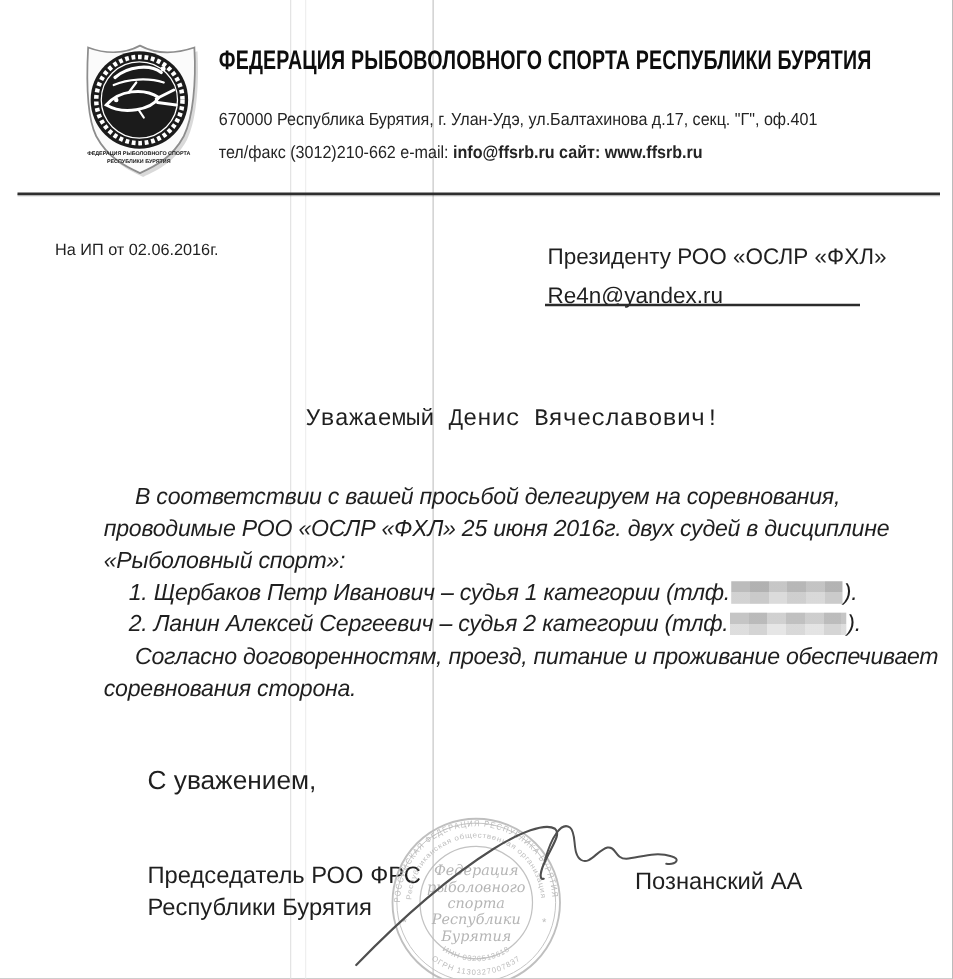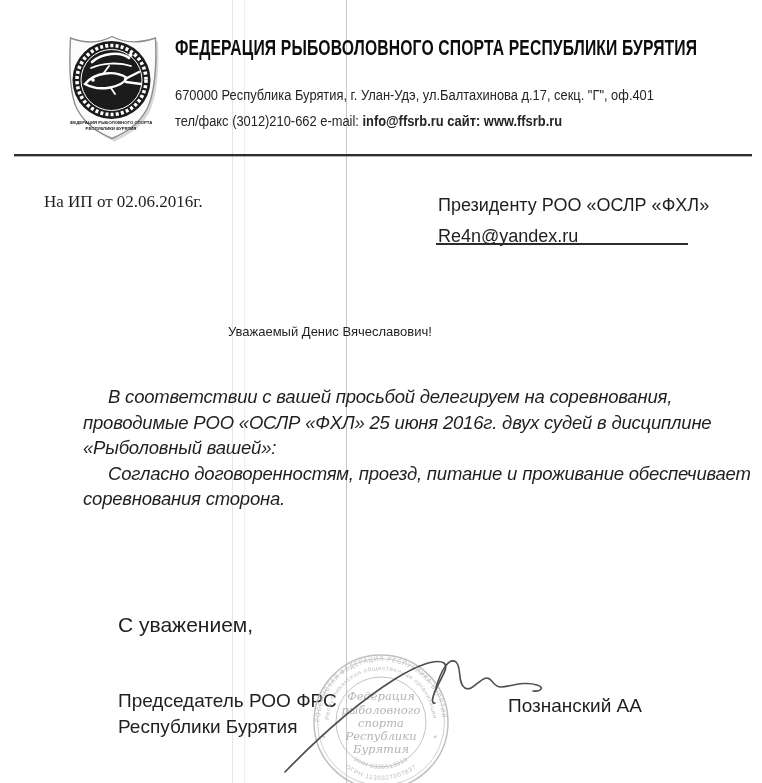--- a/index.html
+++ b/index.html
@@ -18,25 +18,25 @@
   .org-name{
     left:175px;top:36px;font-size:21.5px;font-weight:700;color:#0d0d0d;
     white-space:nowrap;letter-spacing:.2px;
     transform:scaleX(.73);transform-origin:0 0;
   }
   .addr-wrap{left:175px;top:82px;transform:scaleX(.92);transform-origin:0 0;white-space:nowrap;}
   .addr-line{font-size:14px;color:#242424;line-height:26px;}
   .addr-line b{font-weight:700;}
   .rule{left:14px;top:154px;width:738px;height:2px;background:#2e2e2e;box-shadow:0 1px 0 rgba(40,40,40,.35);}
   
-  .ref-line{left:44px;top:192px;font-size:17px;white-space:nowrap;font-family:Liberation Serif, serif;}
+  .ref-line{left:44px;top:192px;font-size:13px;white-space:nowrap;}
   .recipient{left:438px;top:190px;font-size:18px;line-height:30.5px;white-space:nowrap;}
   .underline{left:436px;top:243px;width:252px;height:2px;background:#2b2b2b;}
   
-  .salutation{left:228px;top:324px;font-size:13px;white-space:nowrap;}
+  .salutation{left:245px;top:324px;font-size:19px;white-space:nowrap;font-family:Liberation Mono, monospace;}
   .body-block{left:83px;top:384px;font-size:18.5px;line-height:25.6px;letter-spacing:-.2px;white-space:nowrap;font-style:italic;}
   .ind{padding-left:25px;}
   .num{padding-left:20px;}
   .redact{
     display:inline-block;width:89px;height:18px;vertical-align:-3px;margin:0 1px;
     background-image:
       repeating-linear-gradient(0deg, rgba(255,255,255,.22) 0 9px, rgba(0,0,0,.05) 9px 18px),
       repeating-linear-gradient(90deg,#c6c6c6 0 15px,#bbbbbb 15px 30px,#d1d1d1 30px 45px,#c1c1c1 45px 60px,#cecece 60px 75px,#bdbdbd 75px 89px);
   }
   .redact.r2{width:93px;filter:brightness(1.05);}
@@ -88,21 +88,23 @@
     <div>Президенту РОО «ОСЛР «ФХЛ»</div>
     <div>Re4n@yandex.ru</div>
   </div>
   <div class="abs underline"></div>
 
   <div class="abs salutation">Уважаемый Денис Вячеславович!</div>
 
   <div class="abs body-block">
     <div class="ind">В соответствии с вашей просьбой делегируем на соревнования,</div>
     <div>проводимые РОО «ОСЛР «ФХЛ» 25 июня 2016г.  двух судей в дисциплине</div>
-    <div>«Рыболовный вашей»:</div>
+    <div>«Рыболовный спорт»:</div>
+    <div class="num"><span>1. Щербаков Петр Иванович – судья 1 категории (тлф.</span><span class="redact"></span><span>).</span></div>
+    <div class="num"><span>2. Ланин Алексей Сергеевич – судья 2 категории (тлф.</span><span class="redact r2"></span><span>).</span></div>
     <div class="ind">Согласно договоренностям, проезд, питание и проживание обеспечивает</div>
     <div>соревнования сторона.</div>
   </div>
 
   <div class="abs closing">С уважением,</div>
   <div class="abs sig-title">
     <div>Председатель РОО ФРС</div>
     <div>Республики Бурятия</div>
   </div>
   <div class="abs sig-name">Познанский АА</div>

